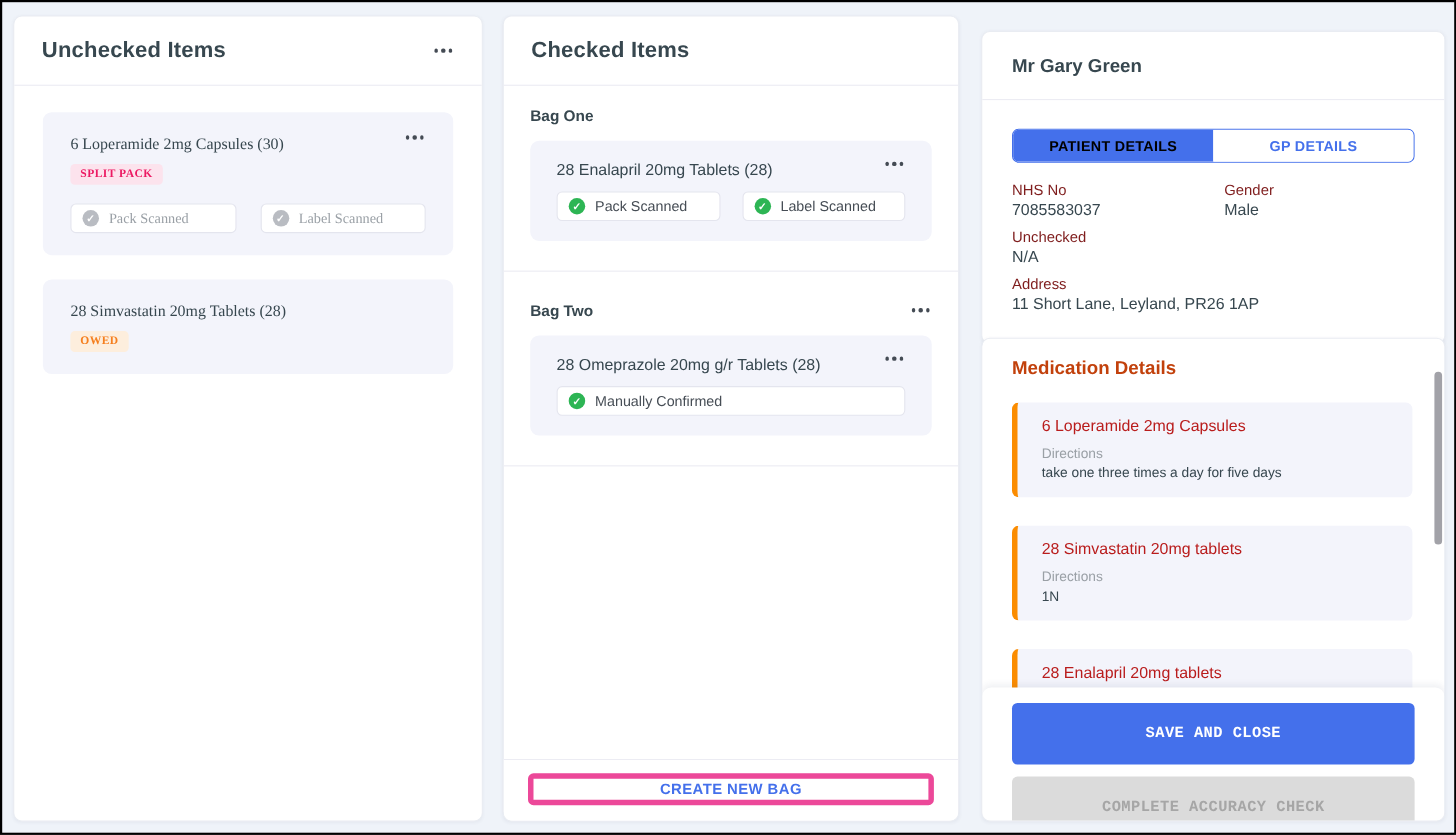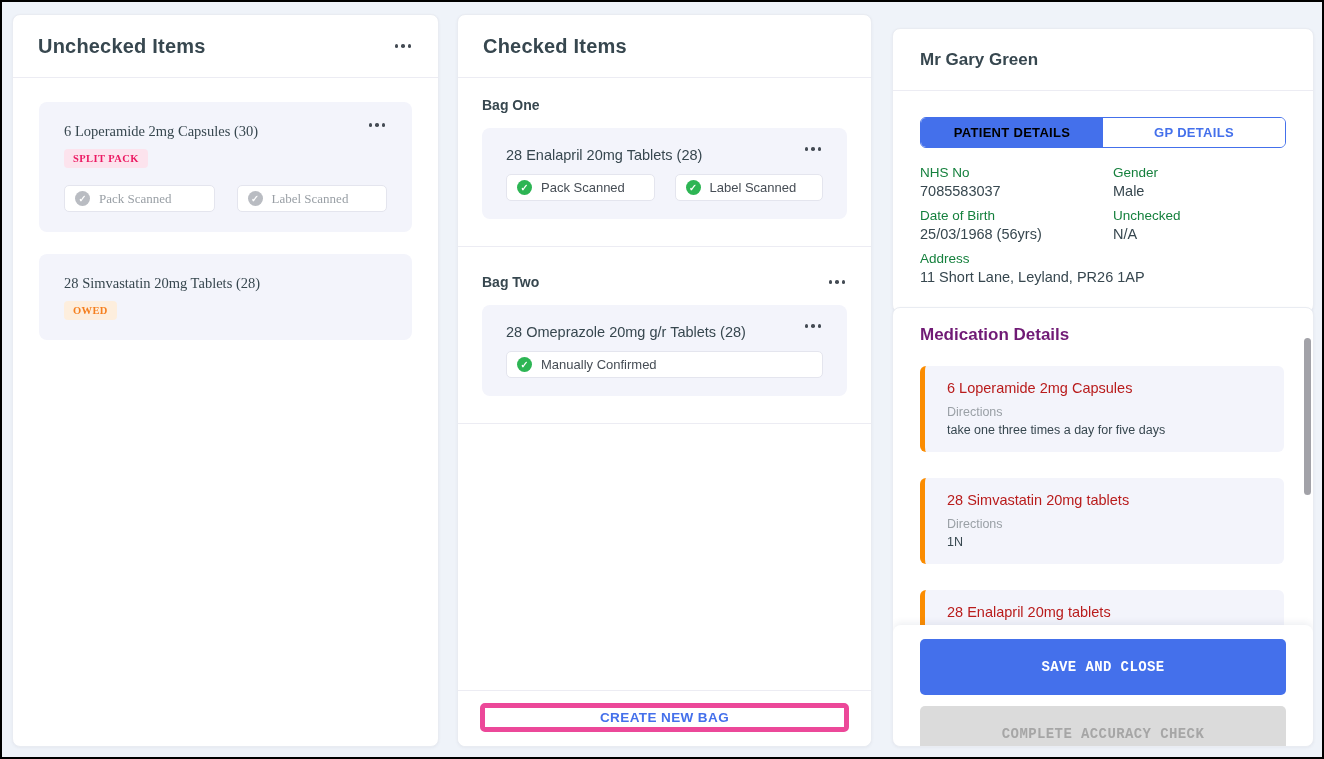--- a/index.html
+++ b/index.html
@@ -121,27 +121,27 @@
     cursor: pointer;
     background: #fff; color: #4470eb;
   }
   .tab.active { background: #4470eb; color: #000000; border-radius: 4px 0 0 4px; }
   .fields {
     margin: 17px 27px 0;
     display: grid;
     grid-template-columns: 193px 1fr;
     column-gap: 0; row-gap: 9px;
   }
-  .field-label { font-size: 13.5px; color: #15803d; margin-bottom: 3px; }
+  .field-label { font-size: 13.5px; color: #7f1d1d; margin-bottom: 3px; }
   .field-value { font-size: 14.5px; color: #37474f; }
   .field-span2 { grid-column: 1 / span 2; }
 
   
   .med-header { padding: 17px 27px 6px; }
-  .med-title { font-size: 17px; font-weight: 700; color: #701a75; }
+  .med-title { font-size: 17px; font-weight: 700; color: #c2410c; }
   .med-list { padding: 15px 29px 0 27px; }
   .med-card {
     background: #f3f4fb;
     border-left: 5px solid #fb8c00;
     border-radius: 6px;
     padding: 14px 22px 15px;
     margin-bottom: 26px;
   }
   .med-card-title { font-size: 14.5px; color: #b91c1c; }
   .med-dir-label { font-size: 12.5px; color: #9aa0a6; margin-top: 9px; }
@@ -293,24 +293,20 @@
   <div class="fields">
     <div>
       <div class="field-label">NHS No</div>
       <div class="field-value">7085583037</div>
     </div>
     <div>
       <div class="field-label">Gender</div>
       <div class="field-value">Male</div>
     </div>
     <div>
-      <div class="field-label">Date of Birth</div>
-      <div class="field-value">25/03/1968 (56yrs)</div>
-    </div>
-    <div>
       <div class="field-label">Unchecked</div>
       <div class="field-value">N/A</div>
     </div>
     <div class="field-span2">
       <div class="field-label">Address</div>
       <div class="field-value">11 Short Lane, Leyland, PR26 1AP</div>
     </div>
   </div>
 </section>
 

